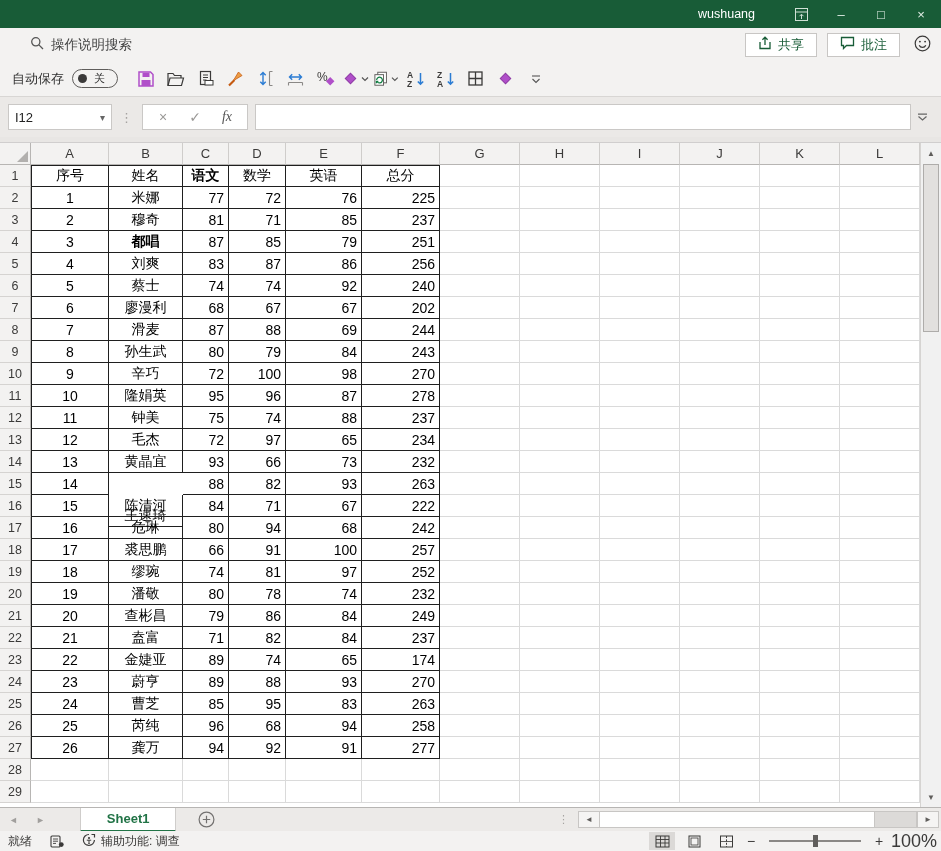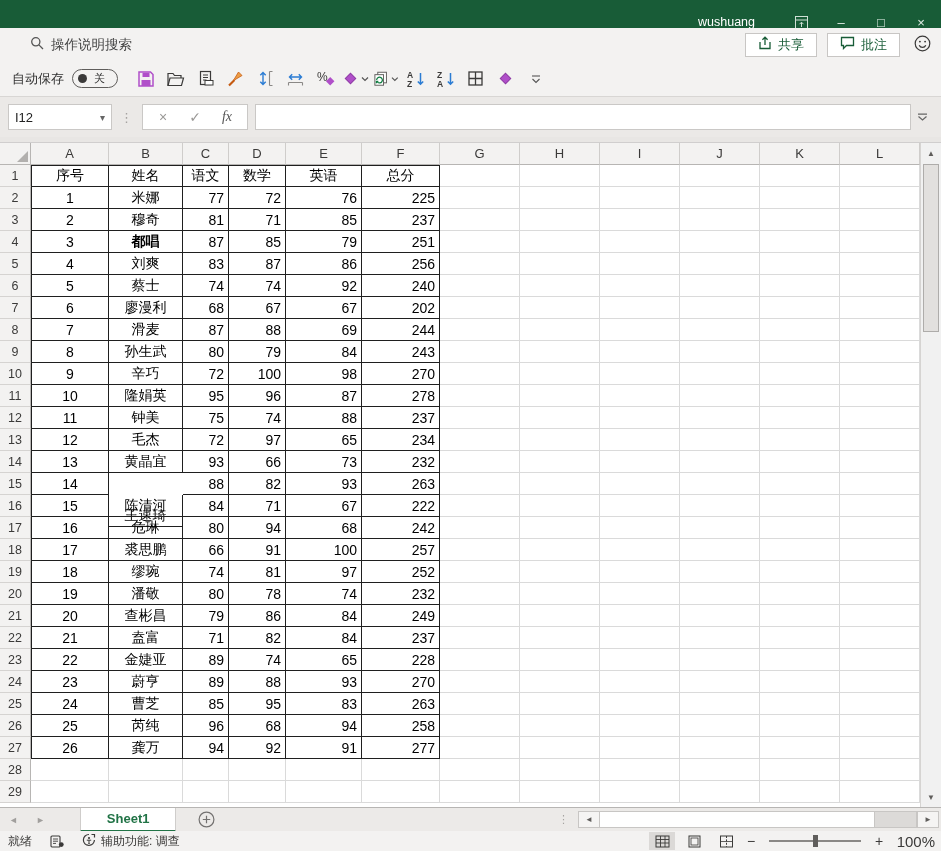--- a/index.html
+++ b/index.html
@@ -3,21 +3,21 @@
 <meta charset="utf-8">
 <style>
   * { box-sizing: border-box; margin: 0; padding: 0; }
   html,body { width:941px; height:851px; overflow:hidden;
     font-family:"Liberation Sans","DejaVu Sans",sans-serif; background:#fff; }
 
   
   .titlebar { height:28px; background:#185c37; color:#fff; position:relative;
     display:flex; align-items:center; font-size:12.5px; }
   .tb-title { position:absolute; left:0; right:0; text-align:center; pointer-events:none; }
-  .tb-right { position:absolute; right:0; top:0; height:28px; display:flex; align-items:center;margin-top:8px; }
+  .tb-right { position:absolute; right:0; top:0; height:28px; display:flex; align-items:center; }
   .tb-user { margin-right:26px; font-size:12.5px; }
   .tb-btn { width:40px; height:28px; display:flex; align-items:center; justify-content:center;
     color:#e4efe8; font-size:13px; }
 
   
   .menurow { height:33px; background:#f3f2f1; display:flex; align-items:center;
     font-size:13.5px; color:#333; padding-left:14px; position:relative; }
   .rtab { padding:0 14px; height:33px; display:flex; align-items:center; cursor:default; }
   .searchbox { display:flex; align-items:center; gap:7px; margin-left:16px; color:#444; }
   .mr-right { position:absolute; right:10px; display:flex; align-items:center; gap:10px; }
@@ -104,21 +104,21 @@
   
   .statusbar { height:20px; background:#f3f2f1; display:flex; align-items:center;
     font-size:12px; color:#3b3a39; padding:0 8px; position:relative; }
   .sb-item { margin-right:18px; display:flex; align-items:center; gap:5px; }
   .sb-right { position:absolute; right:6px; display:flex; align-items:center; gap:6px; }
   .viewbtn { width:26px; height:18px; display:flex; align-items:center; justify-content:center; }
   .viewbtn.active { background:#dbd9d7; }
   .zoomtrack { width:92px; height:2px; background:#8a8886; position:relative; margin:0 6px; }
   .zoomthumb { position:absolute; left:44px; top:-5px; width:5px; height:12px; background:#605e5c; }
   .zsign { color:#3b3a39; font-size:14px; width:12px; text-align:center; }
-  .zoomlabel { width:44px; text-align:right; font-size:15px; }
+  .zoomlabel { width:44px; text-align:right; font-size:18px; }
 </style>
 </head>
 <body>
 
 <div class="titlebar">
   <div class="tb-right">
     <span class="tb-user">wushuang</span>
     <span class="tb-btn">
       <svg width="13" height="13" viewBox="0 0 13 13">
           <rect x="0.5" y="0.5" width="12" height="12" fill="none" stroke="#cfe0d5"></rect>
@@ -312,21 +312,21 @@
         <div class="colhdr" style="width: 80px;">H</div>
         <div class="colhdr" style="width: 80px;">I</div>
         <div class="colhdr" style="width: 80px;">J</div>
         <div class="colhdr" style="width: 80px;">K</div>
         <div class="colhdr" style="width: 80px;">L</div>
       </div>
       <div class="gridrow">
         <div class="rownum">1</div>
         <div class="cell tcell t-top t-left c-center" style="width: 78px;">序号</div>
         <div class="cell tcell t-top c-center" style="width: 74px;">姓名</div>
-        <div class="cell tcell t-top c-center" style="width: 46px;">语文</div>
+        <div class="cell tcell t-top c-center" style="width: 46px; font-weight: bold;">语文</div>
         <div class="cell tcell t-top c-center" style="width: 57px;">数学</div>
         <div class="cell tcell t-top c-center" style="width: 76px;">英语</div>
         <div class="cell tcell t-top c-center" style="width: 78px;">总分</div>
         <div class="cell" style="width: 80px;"></div>
         <div class="cell" style="width: 80px;"></div>
         <div class="cell" style="width: 80px;"></div>
         <div class="cell" style="width: 80px;"></div>
         <div class="cell" style="width: 80px;"></div>
         <div class="cell" style="width: 80px;"></div>
       </div>
@@ -645,21 +645,21 @@
         <div class="cell" style="width: 80px;"></div>
         <div class="cell" style="width: 80px;"></div>
       </div>
       <div class="gridrow">
         <div class="rownum">23</div>
         <div class="cell tcell t-left c-center" style="width: 78px;">22</div>
         <div class="cell tcell c-center" style="width: 74px;">金婕亚</div>
         <div class="cell tcell c-right" style="width: 46px;">89</div>
         <div class="cell tcell c-right" style="width: 57px;">74</div>
         <div class="cell tcell c-right" style="width: 76px;">65</div>
-        <div class="cell tcell c-right" style="width: 78px;">228</div>
+        <div class="cell tcell c-right" style="width: 78px;">174</div>
         <div class="cell" style="width: 80px;"></div>
         <div class="cell" style="width: 80px;"></div>
         <div class="cell" style="width: 80px;"></div>
         <div class="cell" style="width: 80px;"></div>
         <div class="cell" style="width: 80px;"></div>
         <div class="cell" style="width: 80px;"></div>
       </div>
       <div class="gridrow">
         <div class="rownum">24</div>
         <div class="cell tcell t-left c-center" style="width: 78px;">23</div>

